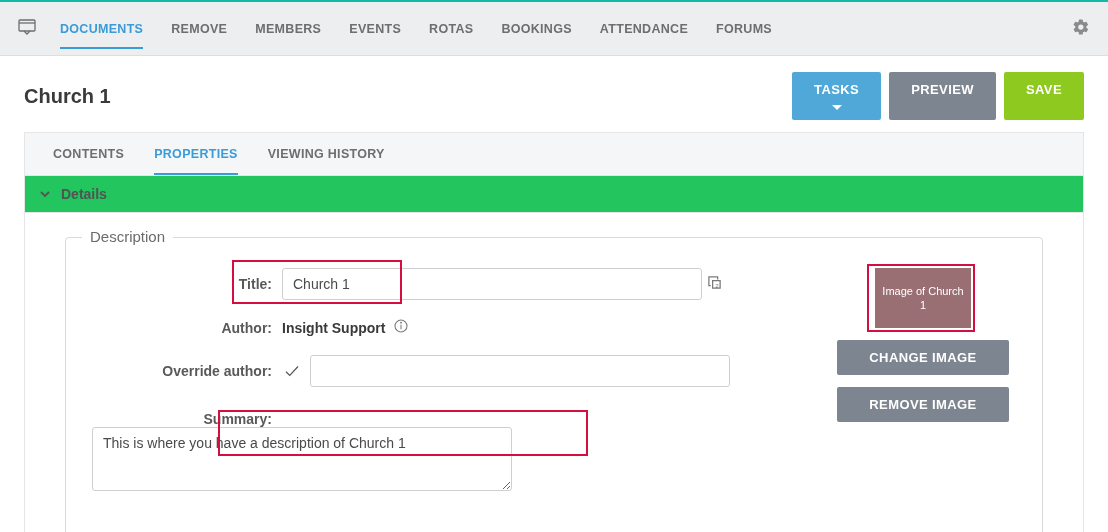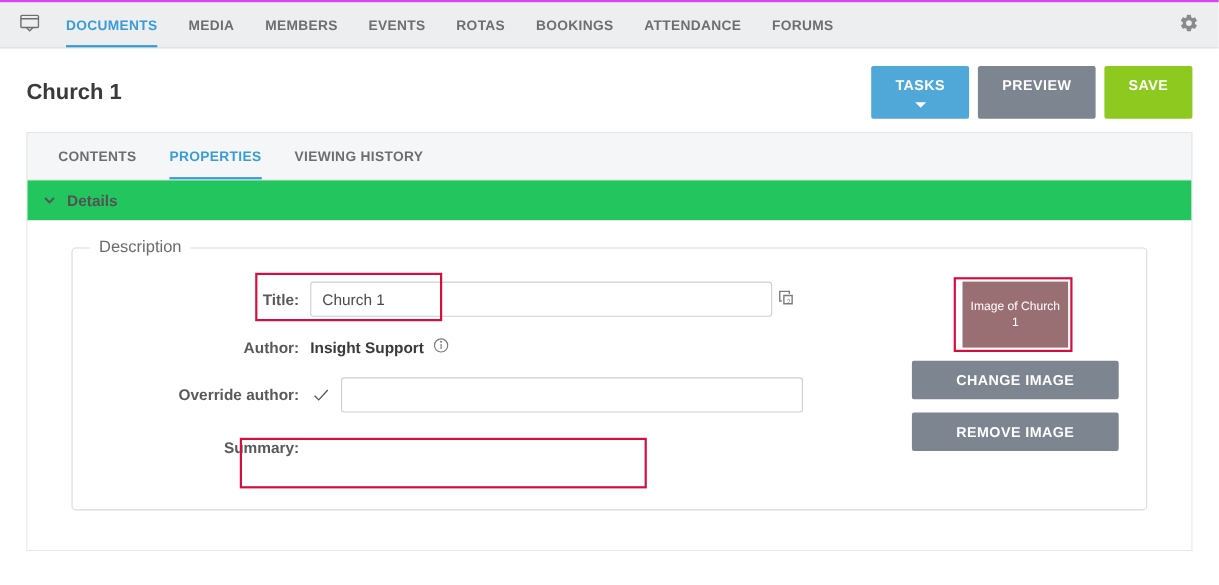--- a/index.html
+++ b/index.html
@@ -1,18 +1,18 @@
 <!DOCTYPE html>
 <html><head>
 <meta charset="utf-8">
 <style>
   * { box-sizing: border-box; margin: 0; padding: 0; font-family: -apple-system, BlinkMacSystemFont, "Segoe UI", Arial, sans-serif; }
   body { background: #fff; color: #4a4a4a; font-size: 13px; }
 
-  .topbar { background: #eceef0; border-top: 2px solid #d946ef; border-bottom: 1px solid #dedede; display: flex; align-items: center; padding: 0 18px; height: 44px; }
+  .topbar { background: #eceef0; border-top: 2px solid #14b8a6; border-bottom: 1px solid #dedede; display: flex; align-items: center; padding: 0 18px; height: 56px; }
   .topbar-icon { color: #6e6e6e; margin-right: 24px; }
   .topnav { display: flex; gap: 28px; flex: 1; }
   .topnav-item { font-weight: 600; font-size: 12.5px; letter-spacing: 0.3px; color: #6e6e6e; padding: 13px 0 11px; cursor: pointer; border-bottom: 2px solid transparent; }
   .topnav-item.active { color: #3a9bd9; border-bottom: 2px solid #3a9bd9; }
   .gear { color: #8a8a8a; cursor: pointer; }
 
   .headerbar { display: flex; align-items: center; padding: 16px 24px 12px; }
   .page-title { font-size: 20px; font-weight: 600; color: #3a3a3a; flex: 1; }
   .btnrow { display: flex; gap: 8px; }
   .btn { border: none; padding: 10px 22px; font-weight: 700; font-size: 13px; letter-spacing: 0.4px; color: #fff; border-radius: 2px; cursor: pointer; display: inline-flex; align-items: center; gap: 8px; flex-direction: column; }
@@ -48,21 +48,21 @@
   .input { border: 1px solid #cfcfcf; border-radius: 3px; padding: 7px 10px; font-size: 14px; color: #4a4a4a; background: #fff; }
   .input.title { width: 420px; }
   .input.full { width: 420px; }
   .textarea { width: 420px; height: 64px; resize: both; font-family: inherit; }
 
   .inline-icon { color: #7a7a7a; cursor: default; }
 
   .red-box { position: absolute; border: 2px solid #d40e3f; pointer-events: none; }
 
   .img-thumb { width: 96px; height: 60px; background: #9a6f74; color: #fff; font-size: 11px; display: flex; align-items: center; justify-content: center; text-align: center; line-height: 1.3; padding: 4px; }
-  .imgbtn { width: 188px; margin-top: 12px; justify-content: center; }
+  .imgbtn { width: 172px; margin-top: 12px; justify-content: center; }
 
   .author-name { font-weight: 700; color: #3a3a3a; font-size: 14px; }
 
   .check-icon svg { display:block; }
 
   .title-field-wrap { position: relative; width: 450px; }
   .title-extra-icon { position: absolute; right: 10px; top: 50%; transform: translateY(-50%); color: #7a7a7a; }
 </style>
 </head>
 <body>
@@ -70,21 +70,21 @@
 <div class="topbar">
   <span class="topbar-icon">
     <svg width="18" height="16" viewBox="0 0 18 16" fill="none" stroke="currentColor" stroke-width="1.3">
       <rect x="1" y="1" width="16" height="11" rx="1"></rect>
       <line x1="1" y1="4" x2="17" y2="4"></line>
       <path d="M6 12 l3 3 l3 -3"></path>
     </svg>
   </span>
   <div class="topnav">
     <div class="topnav-item active">DOCUMENTS</div>
-    <div class="topnav-item">MEDIA</div>
+    <div class="topnav-item">REMOVE</div>
     <div class="topnav-item">MEMBERS</div>
     <div class="topnav-item">EVENTS</div>
     <div class="topnav-item">ROTAS</div>
     <div class="topnav-item">BOOKINGS</div>
     <div class="topnav-item">ATTENDANCE</div>
     <div class="topnav-item">FORUMS</div>
   </div>
   <span class="gear">
     <svg width="18" height="18" viewBox="0 0 24 24" fill="currentColor">
         <path d="M19.14,12.94a7.14,7.14,0,0,0,.05-.94,7.14,7.14,0,0,0-.05-.94l2.11-1.65a.5.5,0,0,0,.12-.64l-2-3.46a.5.5,0,0,0-.61-.22l-2.49,1a7,7,0,0,0-1.62-.94l-.38-2.65A.5.5,0,0,0,13.77,2H9.77a.5.5,0,0,0-.5.42L8.89,5.07a7,7,0,0,0-1.62.94l-2.49-1a.5.5,0,0,0-.61.22l-2,3.46a.5.5,0,0,0,.12.64L4.4,11.06a7.14,7.14,0,0,0-.05.94,7.14,7.14,0,0,0,.05.94L2.29,14.59a.5.5,0,0,0-.12.64l2,3.46a.5.5,0,0,0,.61.22l2.49-1a7,7,0,0,0,1.62.94l.38,2.65a.5.5,0,0,0,.5.42h4a.5.5,0,0,0,.5-.42l.38-2.65a7,7,0,0,0,1.62-.94l2.49,1a.5.5,0,0,0,.61-.22l2-3.46a.5.5,0,0,0-.12-.64ZM11.77,15.5A3.5,3.5,0,1,1,15.27,12,3.5,3.5,0,0,1,11.77,15.5Z"></path>
@@ -166,20 +166,23 @@
                   <svg width="20" height="18" viewBox="0 0 24 24" fill="none" stroke="#555" stroke-width="1.6">
                       <polyline points="4,13 9,18 20,6"></polyline>
                     </svg>
                 </span>
                 <input class="input full" type="text" value="" style="">
               </div>
             </div>
 
             <div class="row top">
               <div class="lbl" style="padding-top:6px">Summary:</div>
+              <div class="val">
+                <textarea class="input textarea" style="">This is where you have a description of Church 1</textarea>
+              </div>
             </div>
 
             <div class="red-box" style="left:140px; top:-8px; width:170px; height:44px;"></div>
             <div class="red-box" style="left:126px; top:142px; width:370px; height:46px;"></div>
 
           </div>
 
           <div class="form-right" style="position:relative;">
             <div class="img-thumb">Image of Church 1</div>
             <button class="btn btn-gray imgbtn">CHANGE IMAGE</button>

